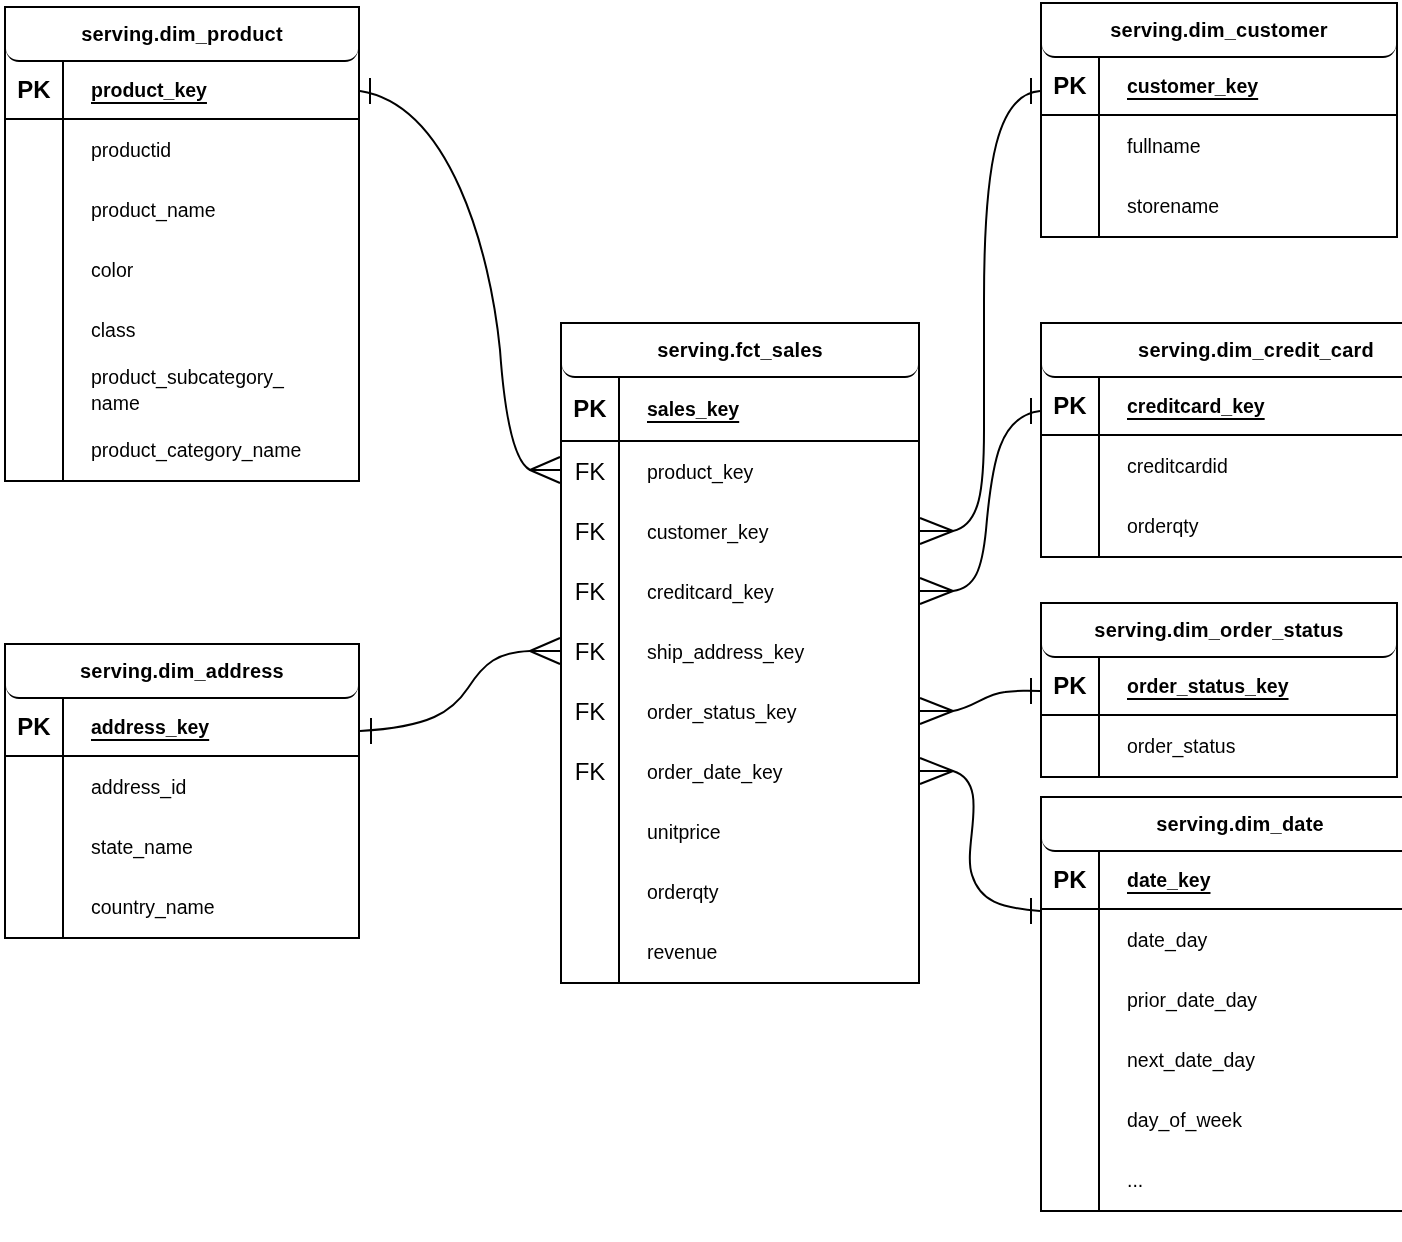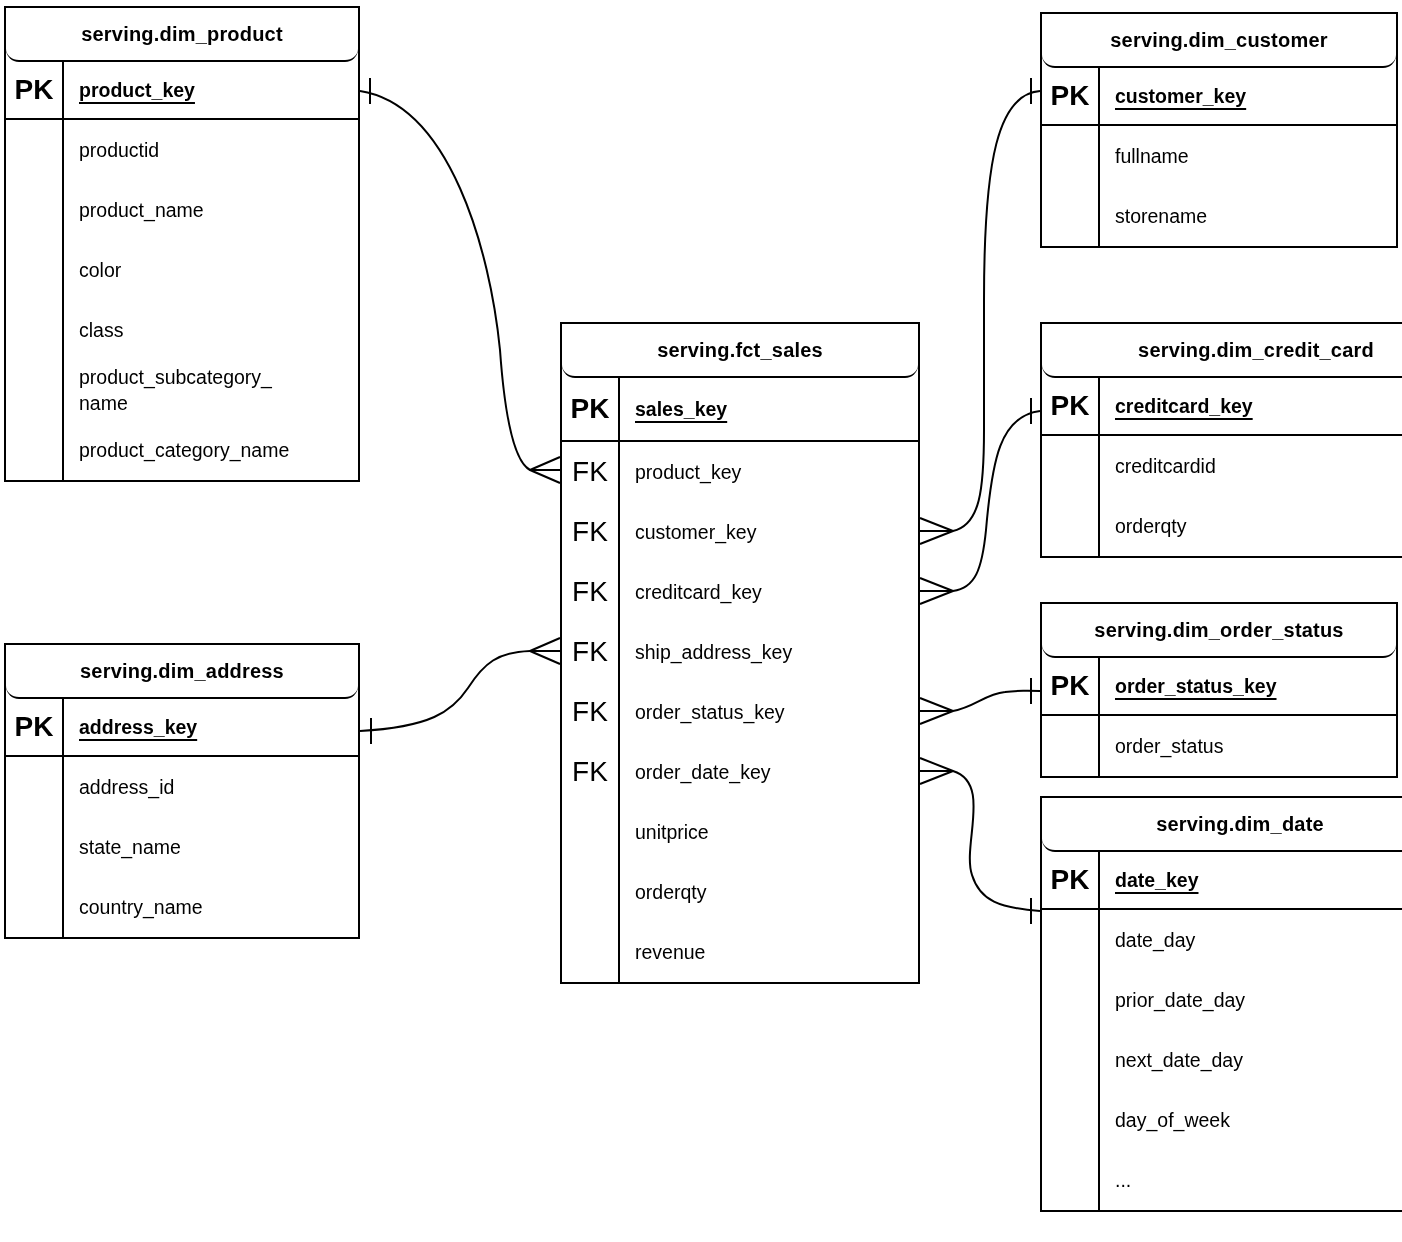--- a/index.html
+++ b/index.html
@@ -35,25 +35,25 @@
     border-radius: 13px;
   }
   .row { display: flex; align-items: center; min-height: 60px; }
   .pk-row { border-bottom: 2px solid #000000; min-height: 56px; }
   #t-fct_sales .pk-row { min-height: 62px; }
   .badge {
     flex: 0 0 56px; width: 56px;
     align-self: stretch;
     border-right: 2px solid #000000;
     display: flex; align-items: center; justify-content: center;
-    font-size: 28px;
+    font-size: 24px;
   }
   .pk-row .badge { font-weight: bold; }
   .fname {
-    padding-left: 15px; padding-right: 8px;
+    padding-left: 27px; padding-right: 8px;
     font-size: 19.5px;
     line-height: 1.35;
     white-space: pre-line;
   }
   .pk-name {
     font-weight: bold;
     text-decoration: underline;
     text-decoration-thickness: 2px;
     text-underline-offset: 5px;
   }
@@ -196,21 +196,21 @@
         <div class="badge"></div>
         <div class="fname">orderqty</div>
       </div>
       <div class="row">
         <div class="badge"></div>
         <div class="fname">revenue</div>
       </div>
     </div>
 </div>
 
-<div class="entity" id="t-dim_customer" style="left:1040px; top:12px; width:358px;">
+<div class="entity" id="t-dim_customer" style="left:1040px; top:2px; width:358px;">
   <div class="entity-title">serving.dim_customer</div>
   <div class="entity-rows">
       <div class="row pk-row">
         <div class="badge">PK</div>
         <div class="fname pk-name">customer_key</div>
       </div>
       <div class="row">
         <div class="badge"></div>
         <div class="fname">fullname</div>
       </div>

